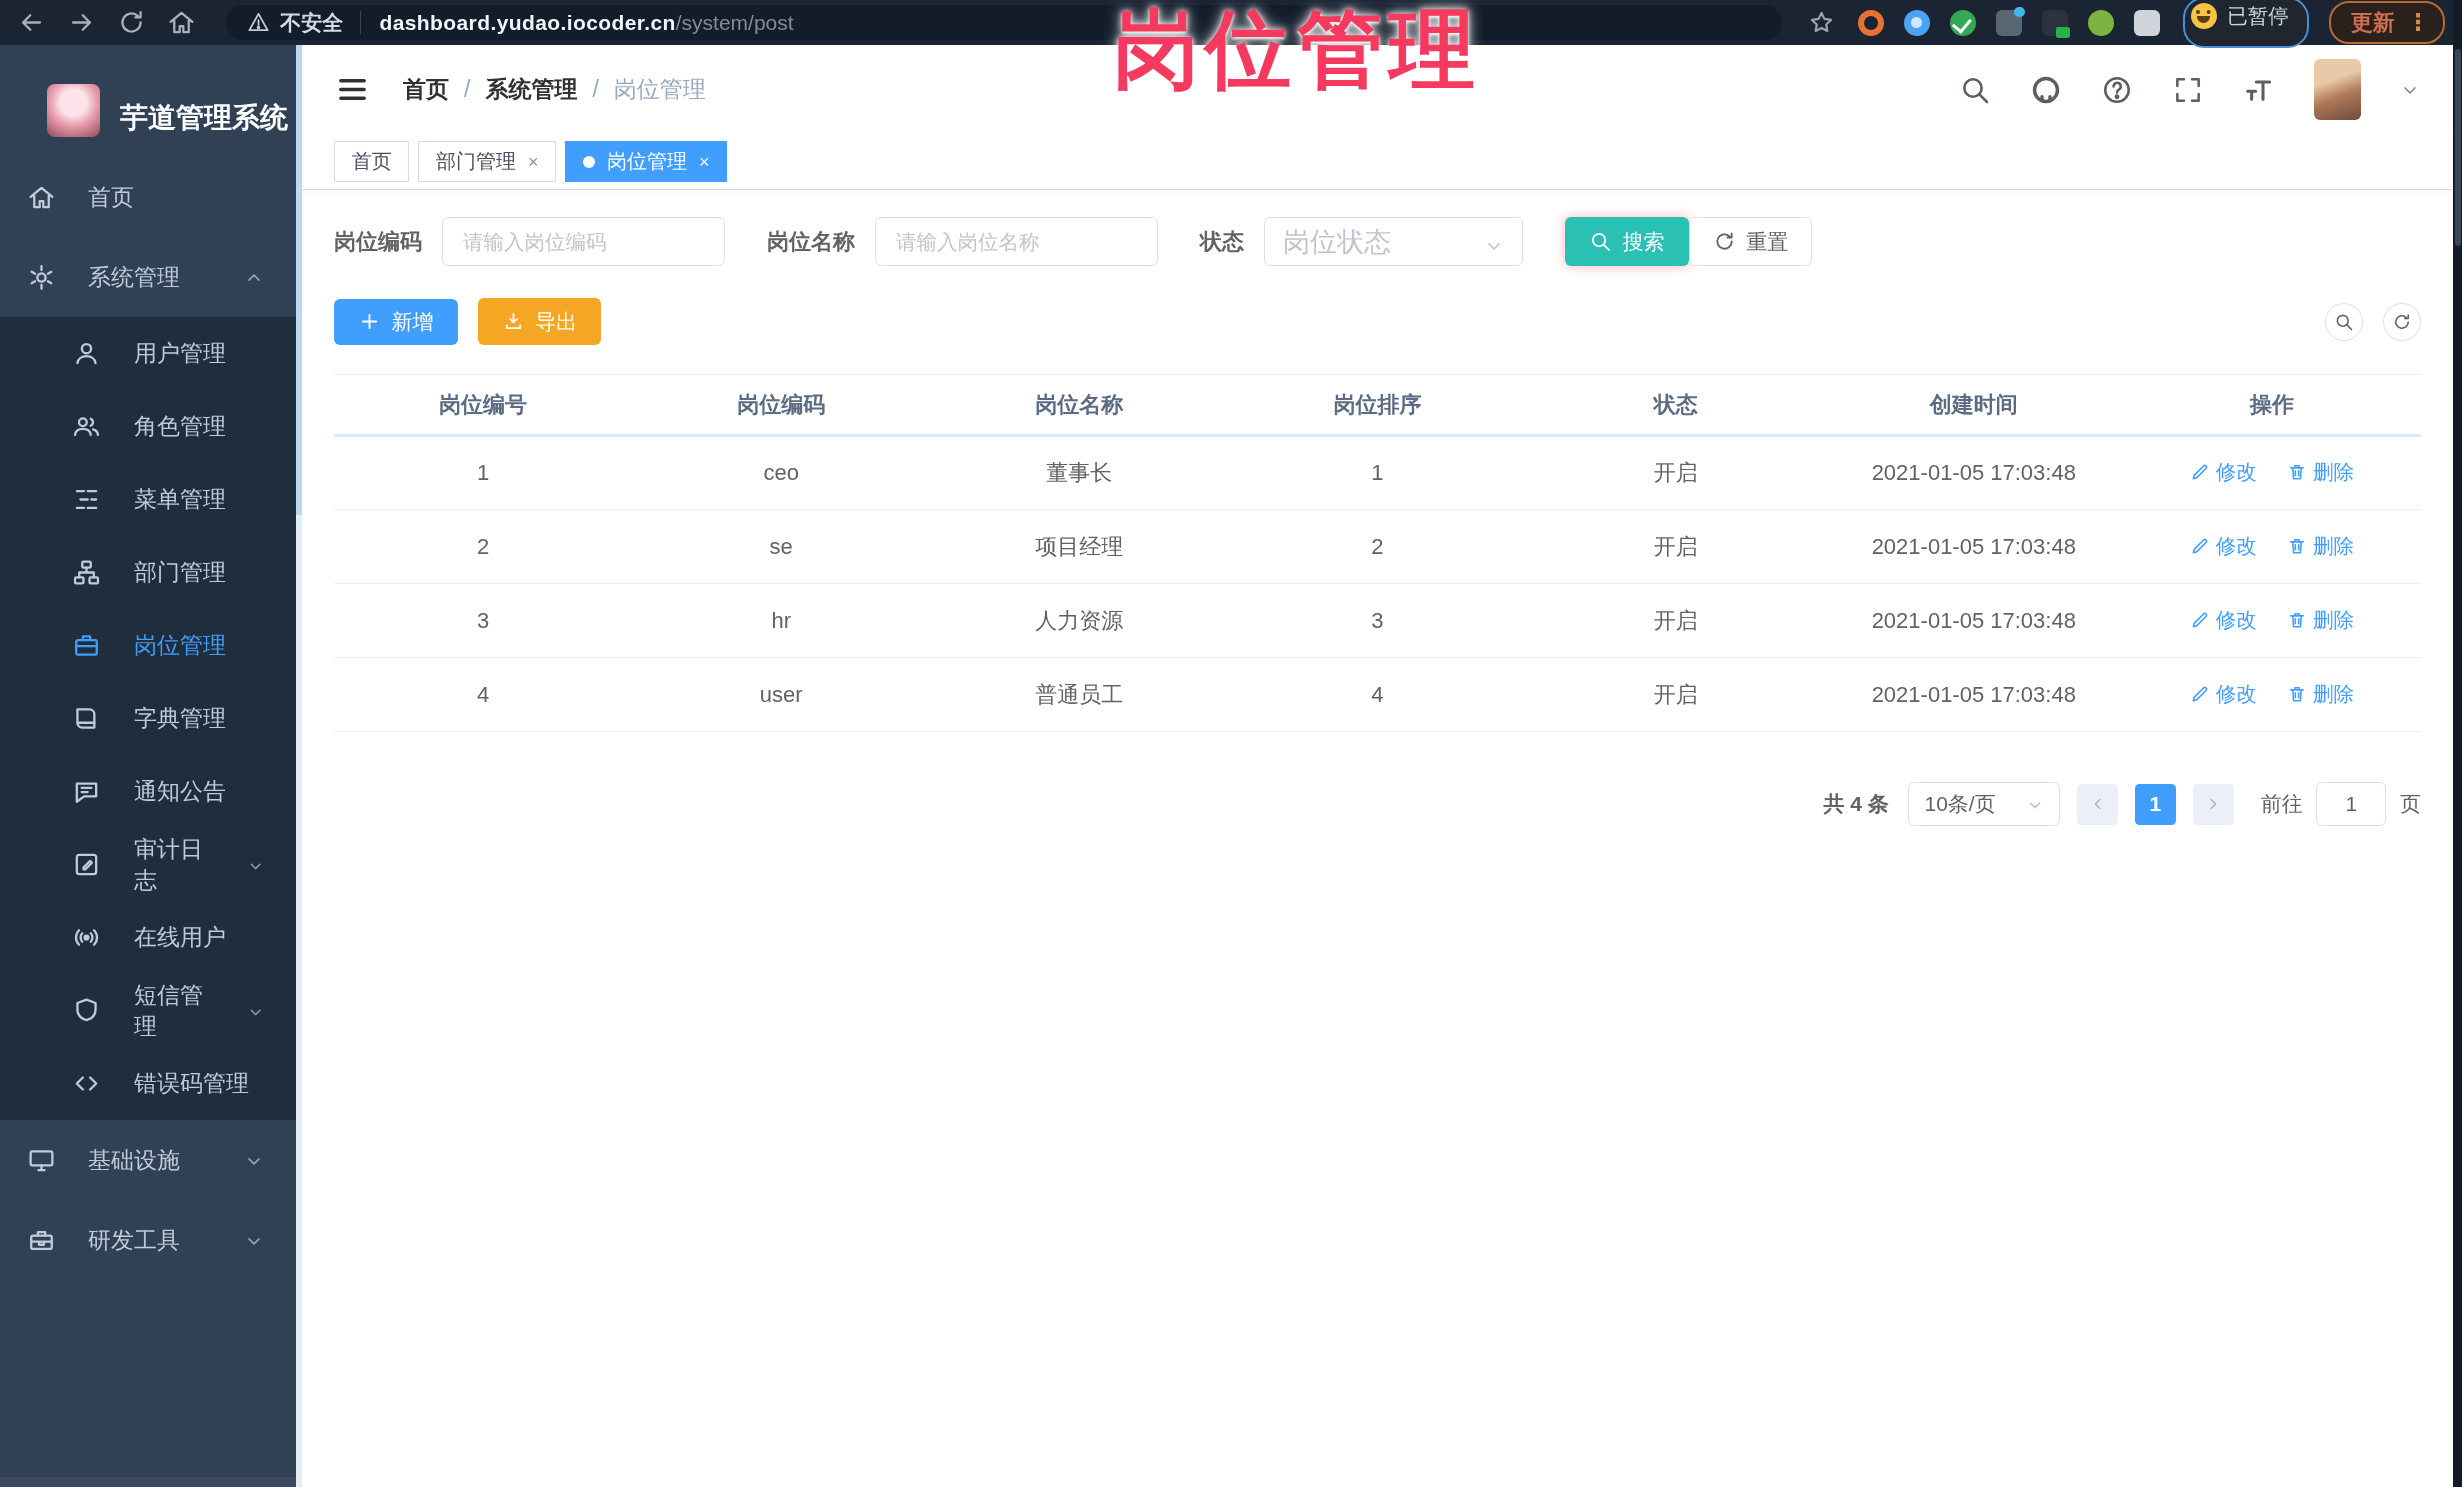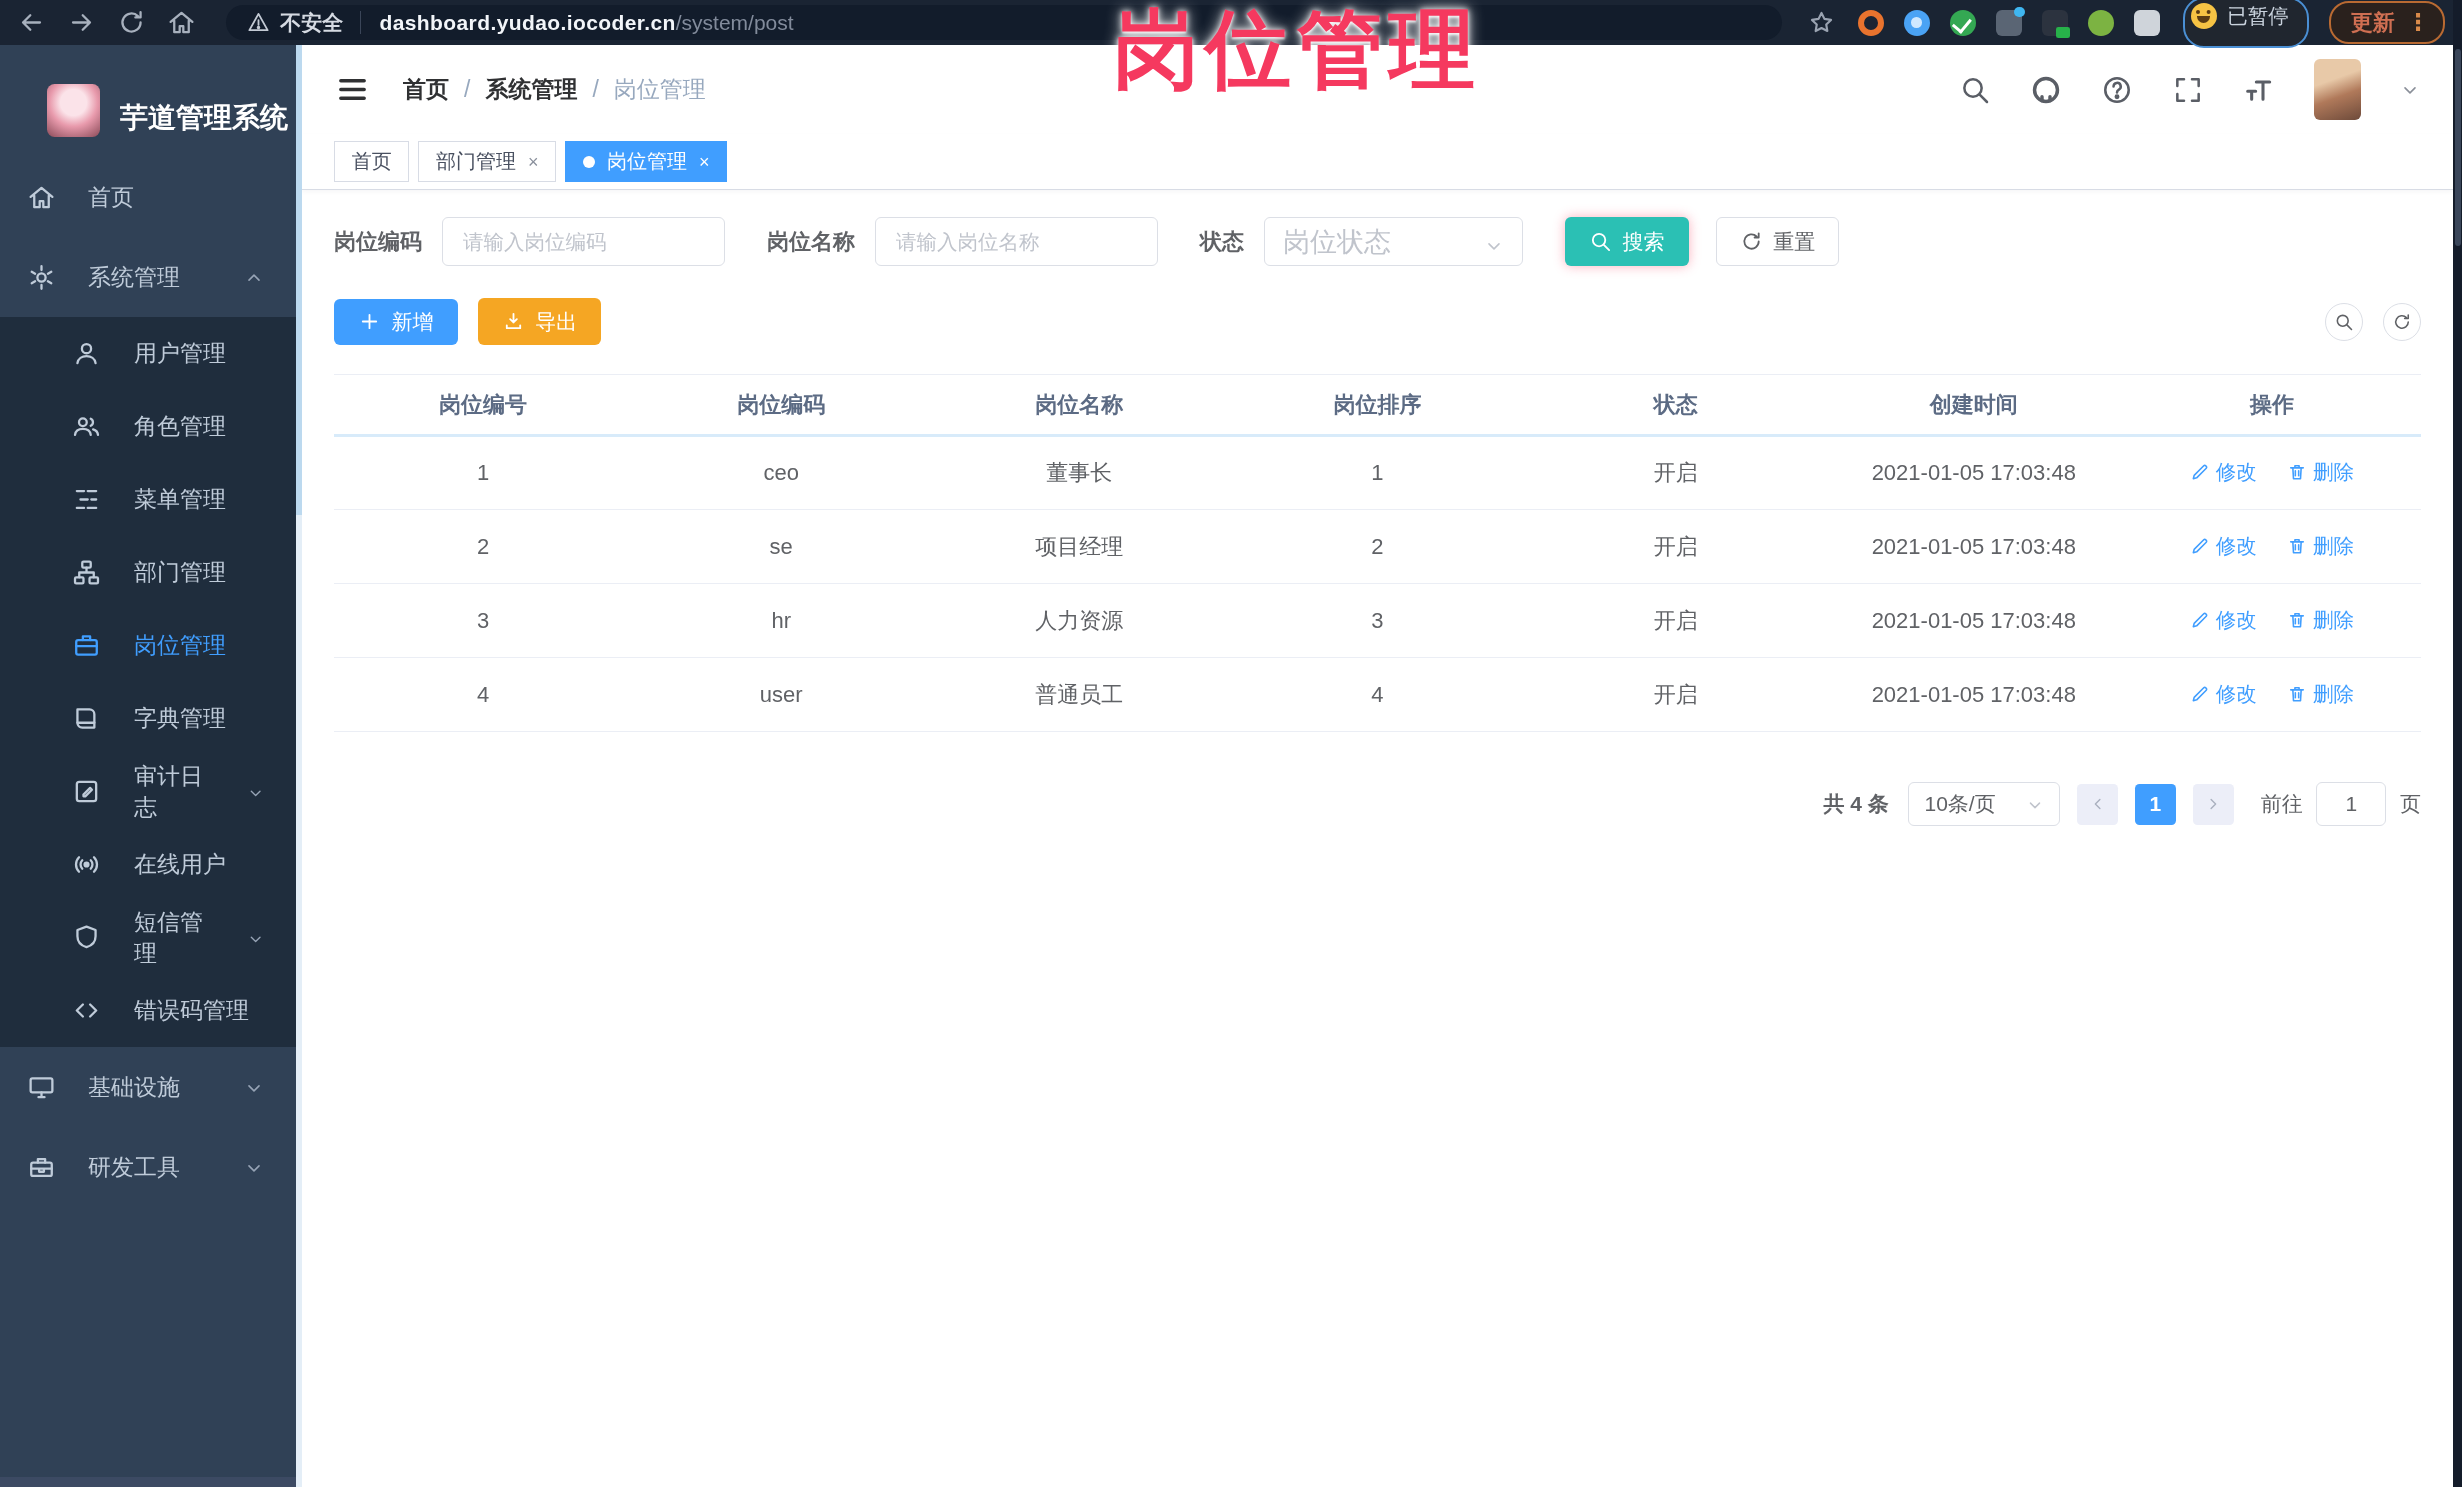--- a/index.html
+++ b/index.html
@@ -119,21 +119,21 @@
   .f-select { width:259px; height:49px; border:0.8px solid #dcdfe6; border-radius:6px;
     display:flex; align-items:center; justify-content:space-between; padding:0 18px;
     color:#c0c4cc; font-size:27px; background:#fff; cursor:pointer; }
   .f-select .schev { width:20px; height:20px; color:#c0c4cc; }
   .f-select .schev svg { width:100%; height:100%; }
   .btn { height:49px; border-radius:6px; border:0.8px solid transparent; display:inline-flex;
     align-items:center; gap:10.6px; padding:0 23px; font-size:21px; cursor:pointer;
     font-family:inherit; white-space:nowrap; }
   .btn .b-ic { width:23px; height:23px; }
   .btn .b-ic svg { width:100%; height:100%; }
-  .btn-search { background:#2bc0b4; color:#fff; box-shadow:0 0 12px rgba(244,59,92,.40); margin-right:27px; }
+  .btn-search { background:#2bc0b4; color:#fff; box-shadow:0 0 12px rgba(244,59,92,.40); }
   .btn-reset { background:#fff; border-color:#dcdfe6; color:#606266; }
   .toolbar { display:flex; align-items:center; margin-top:32px; }
   .btn-add { background:#409eff; color:#fff; margin-right:20px; height:46px; }
   .btn-export { background:#f5a623; color:#fff; height:47px; }
   .tool-circles { margin-left:auto; display:flex; gap:20px; }
   .circle-btn { width:38px; height:38px; border-radius:50%; border:0.8px solid #dcdfe6;
     display:flex; align-items:center; justify-content:center; color:#606266; cursor:pointer; background:#fff; }
   .circle-btn svg { width:20px; height:20px; }
 
   table.grid { width:100%; table-layout:fixed; border-collapse:collapse; margin-top:29px; font-size:22px; }
@@ -285,20 +285,27 @@
               <path d="M9 7.5v-3h6v3M3.5 12.5h17"></path>
             </svg></span>
         <span>岗位管理</span>
       </div>
       <div class="mi">
         <span class="m-ic"><svg class="ic" viewBox="0 0 24 24">
               <path d="M4.5 4.5h10a4 4 0 0 1 4 4v11h-10a4 4 0 0 1-4-4z"></path>
               <path d="M4.5 15.5h14"></path>
             </svg></span>
         <span>字典管理</span>
+      </div>
+      <div class="mi">
+        <span class="m-ic"><svg class="ic" viewBox="0 0 24 24">
+              <path d="M4 5.5h16V16H10l-6 4.5z"></path>
+              <path d="M8 9h8M8 12.5h5"></path>
+            </svg></span>
+        <span>通知公告</span>
       </div>
       <div class="mi">
         <span class="m-ic"><svg class="ic" viewBox="0 0 24 24">
               <rect x="4" y="4" width="16" height="16" rx="2"></rect>
               <path d="M9.5 14.5l5.5-5.5 1.5 1.5-5.5 5.5H9.5z"></path>
             </svg></span>
         <span>审计日志</span>
         <span class="chev"><svg class="ic" viewBox="0 0 24 24">
               <path d="M6 9.5l6 6 6-6"></path>
             </svg></span>

